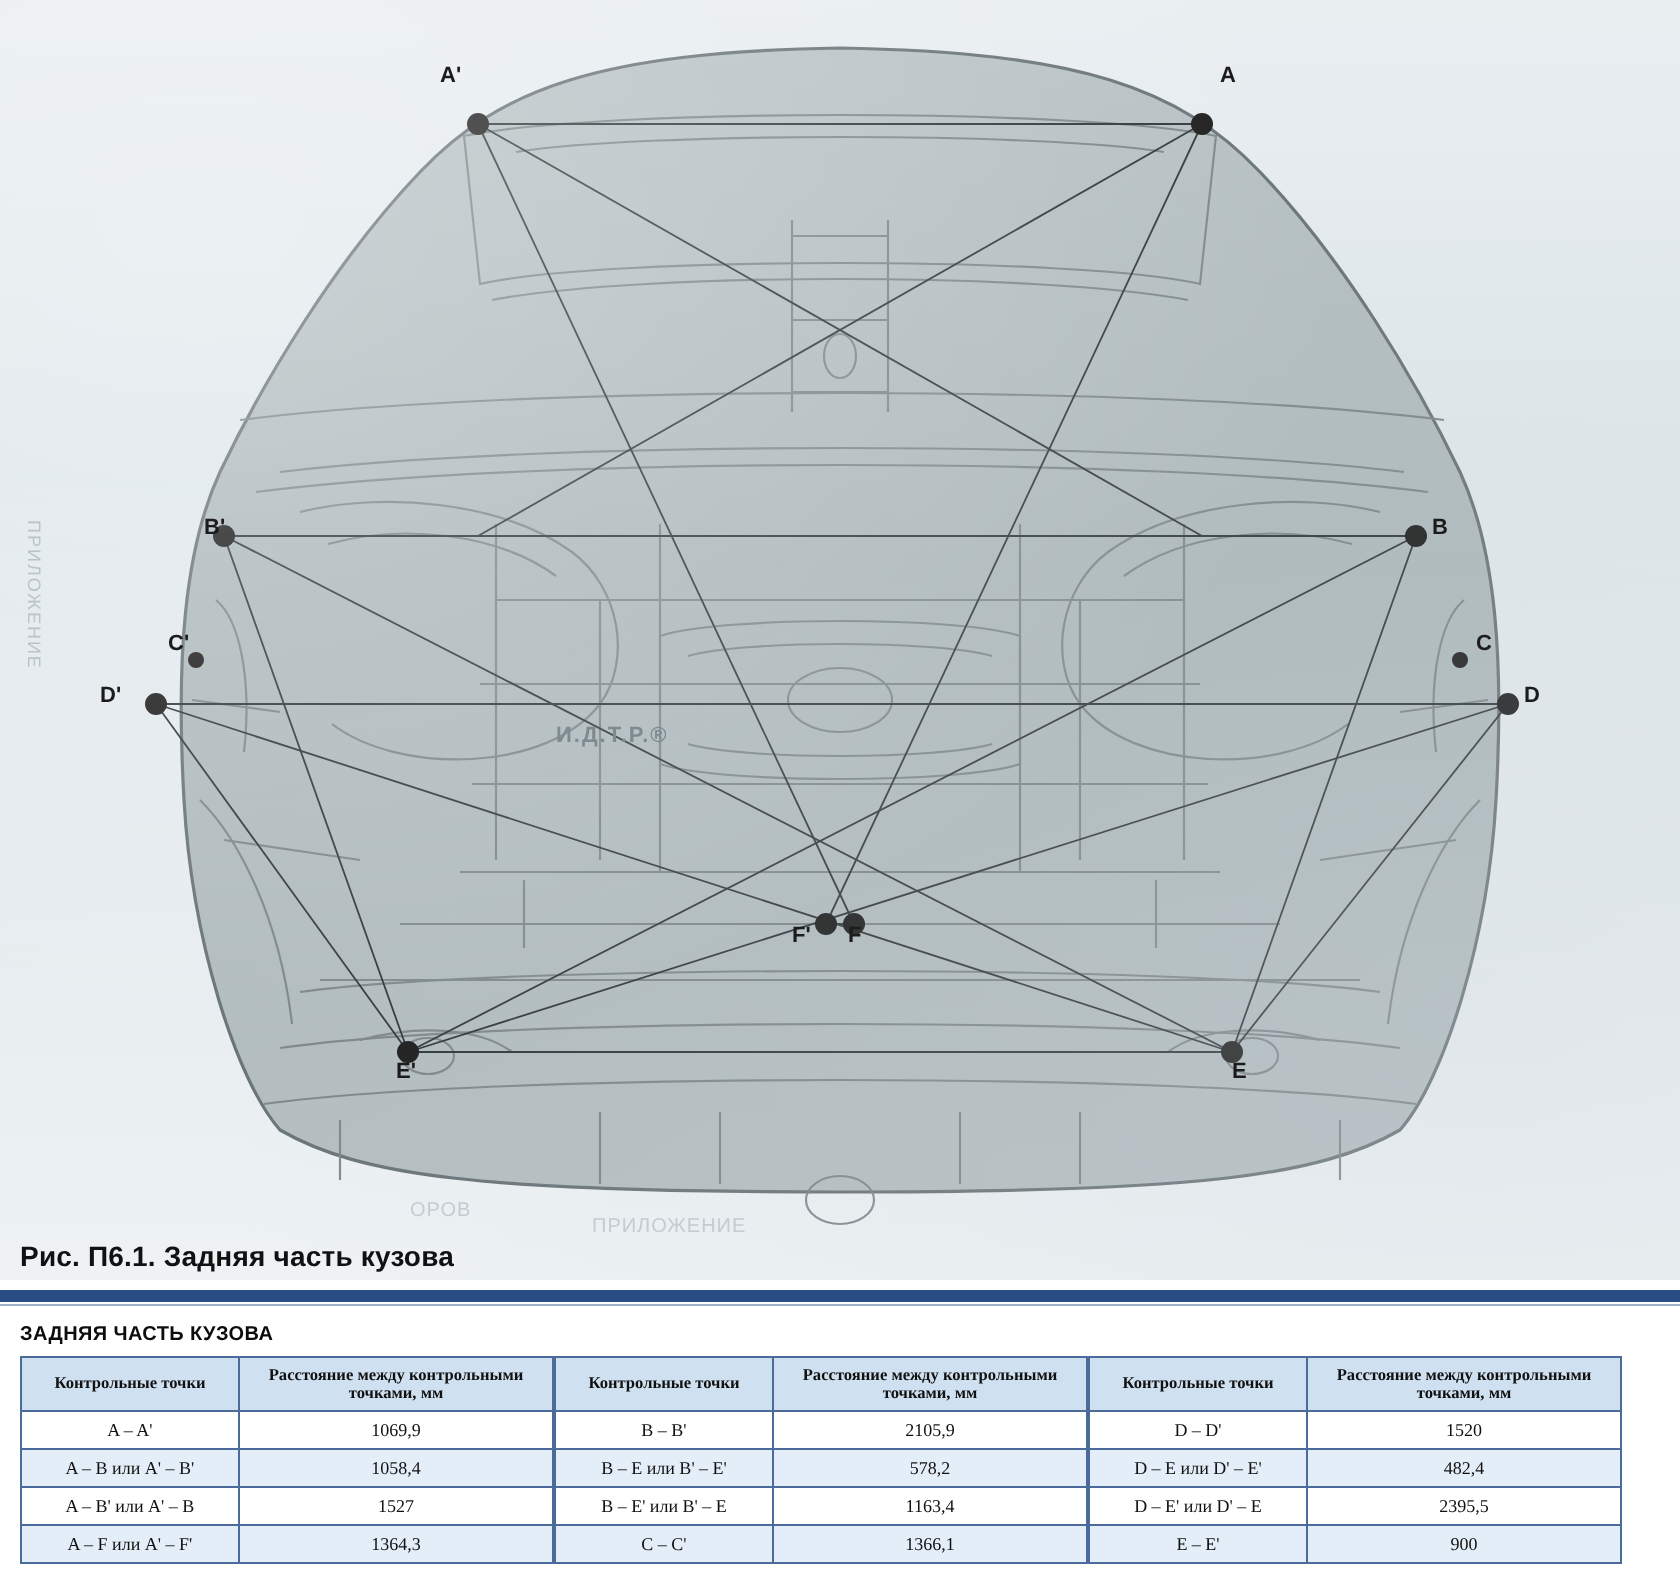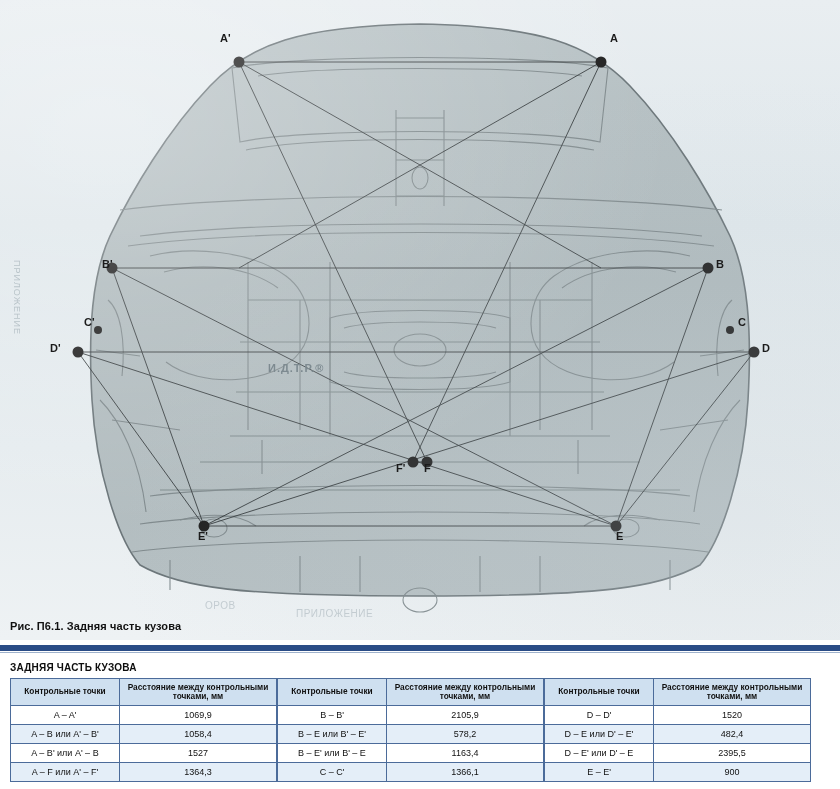--- a/index.html
+++ b/index.html
@@ -29,21 +29,21 @@
     height: 640px;
     background: linear-gradient(180deg,#e9eef1 0%, #dfe7eb 35%, #e6ecef 70%, #eef2f4 100%);
     overflow: hidden;
   }
   .figure svg { display:block; }
 
   .fig-caption {
     position: absolute;
     left: 10px;
     top: 620px;
-    font-size: 11px;
+    font-size: 14px;
     font-weight: bold;
     color: #111;
     letter-spacing: 0.1px;
   }
 
   
   .band {
     position: absolute;
     left: 0;
     top: 645px;
@@ -69,20 +69,21 @@
     font-weight: bold;
     letter-spacing: 0.2px;
     color: #0d0d0d;
   }
   .tables {
     position: absolute;
     left: 10px;
     top: 678px;
     width: 822px;
     display: flex;
+    font-family: Liberation Serif, serif;
   }
   table.ctl {
     border-collapse: collapse;
     table-layout: fixed;
     font-size: 8.6px;
     color: #111;
     background: #fff;
   }
   table.ctl th, table.ctl td {
     border: 1px solid #4b6b9a;
@@ -284,21 +285,21 @@
     <div class="lbl" style="left:716px; top:258px;">B</div>
     <div class="lbl" style="left:84px;  top:316px;">C'</div>
     <div class="lbl" style="left:738px; top:316px;">C</div>
     <div class="lbl" style="left:50px;  top:342px;">D'</div>
     <div class="lbl" style="left:762px; top:342px;">D</div>
     <div class="lbl" style="left:396px; top:462px;">F'</div>
     <div class="lbl" style="left:424px; top:462px;">F</div>
     <div class="lbl" style="left:198px; top:530px;">E'</div>
     <div class="lbl" style="left:616px; top:530px;">E</div>
 
-    <div class="watermark" style="left:268px; top:362px;">И.Д.Т.Р.®</div>
+    <div class="watermark" style="left:278px; top:362px;">И.Д.Т.Р.®</div>
 
     <div class="edge-text" style="left:12px; top:260px;">ПРИЛОЖЕНИЕ</div>
 
     <div class="bottom-ghost" style="left:205px; top:600px;">ОРОВ</div>
     <div class="bottom-ghost" style="left:296px; top:608px;">ПРИЛОЖЕНИЕ</div>
   </div>
 
   <div class="fig-caption">Рис. П6.1. Задняя часть кузова</div>
 
   <div class="band"></div>

